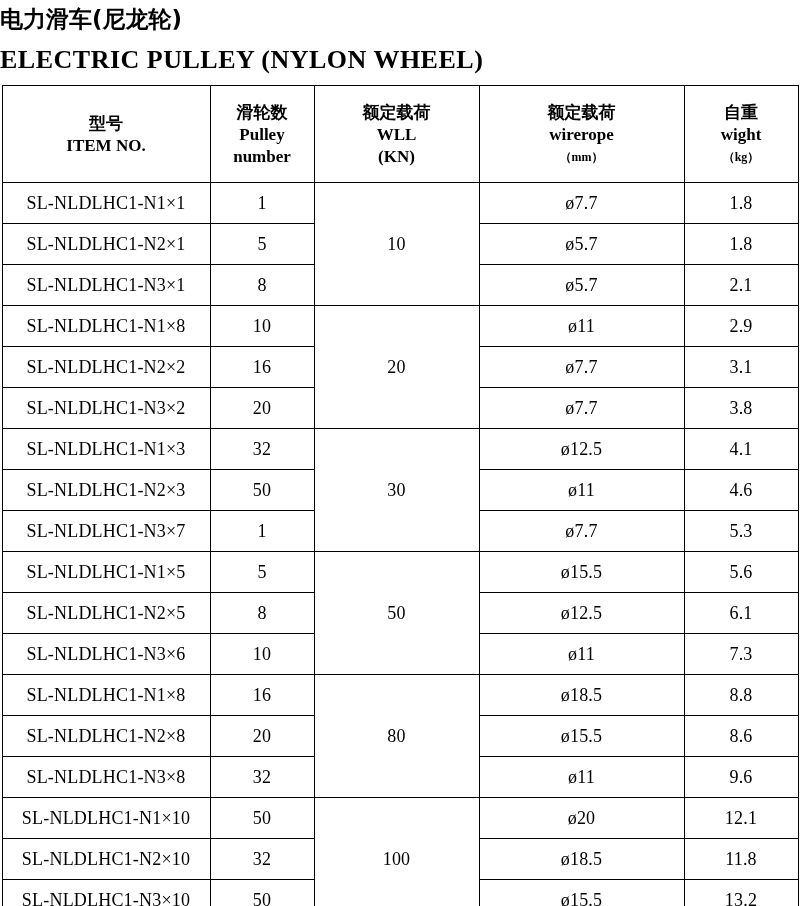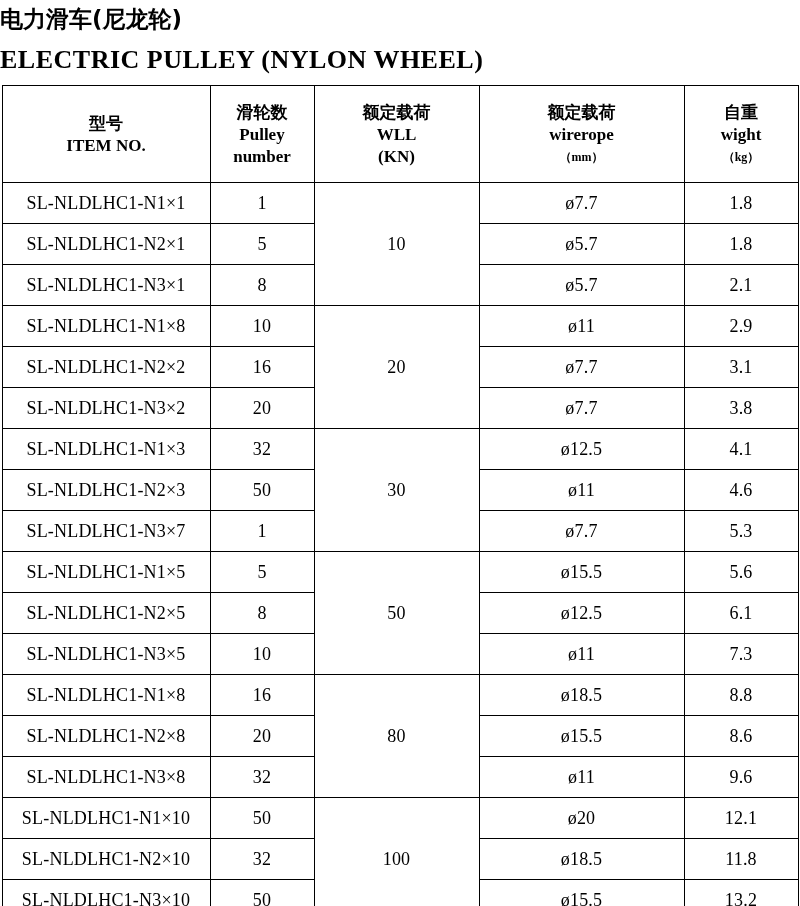--- a/index.html
+++ b/index.html
@@ -204,21 +204,21 @@
           <td>ø15.5</td>
           <td>5.6</td>
         </tr>
         <tr>
           <td class="item">SL-NLDLHC1-N2×5</td>
           <td>8</td>
           <td>ø12.5</td>
           <td>6.1</td>
         </tr>
         <tr class="grp-end">
-          <td class="item">SL-NLDLHC1-N3×5</td>
+          <td class="item">SL-NLDLHC1-N3×6</td>
           <td>10</td>
           <td>ø11</td>
           <td>7.3</td>
         </tr>
         <tr>
           <td class="item">SL-NLDLHC1-N1×8</td>
           <td>16</td>
           <td class="wll" rowspan="3">80</td>
           <td>ø18.5</td>
           <td>8.8</td>

